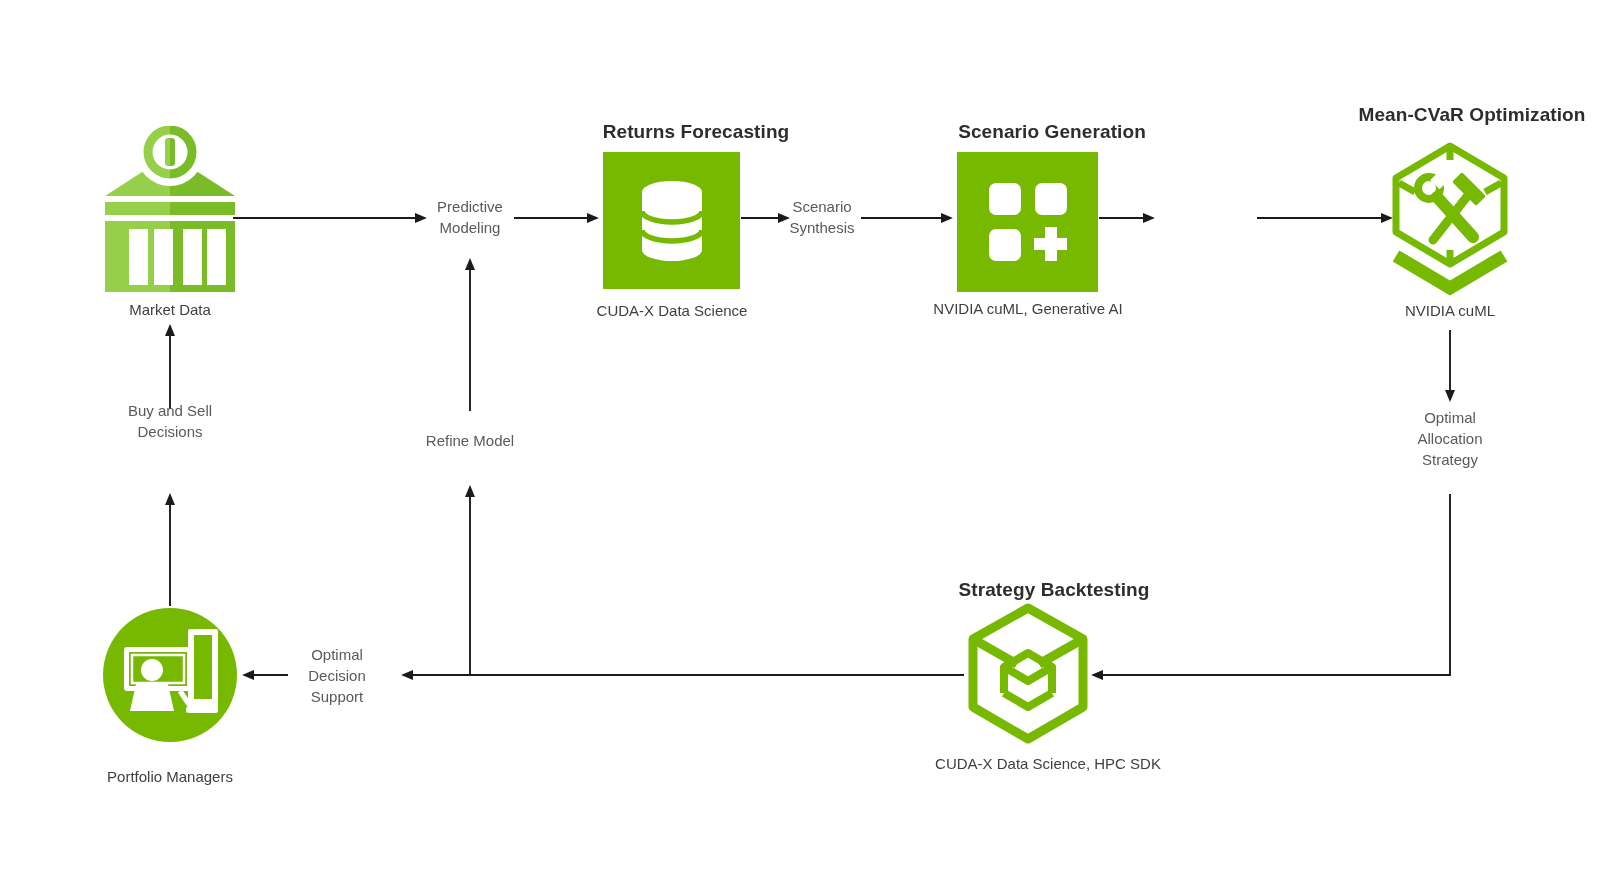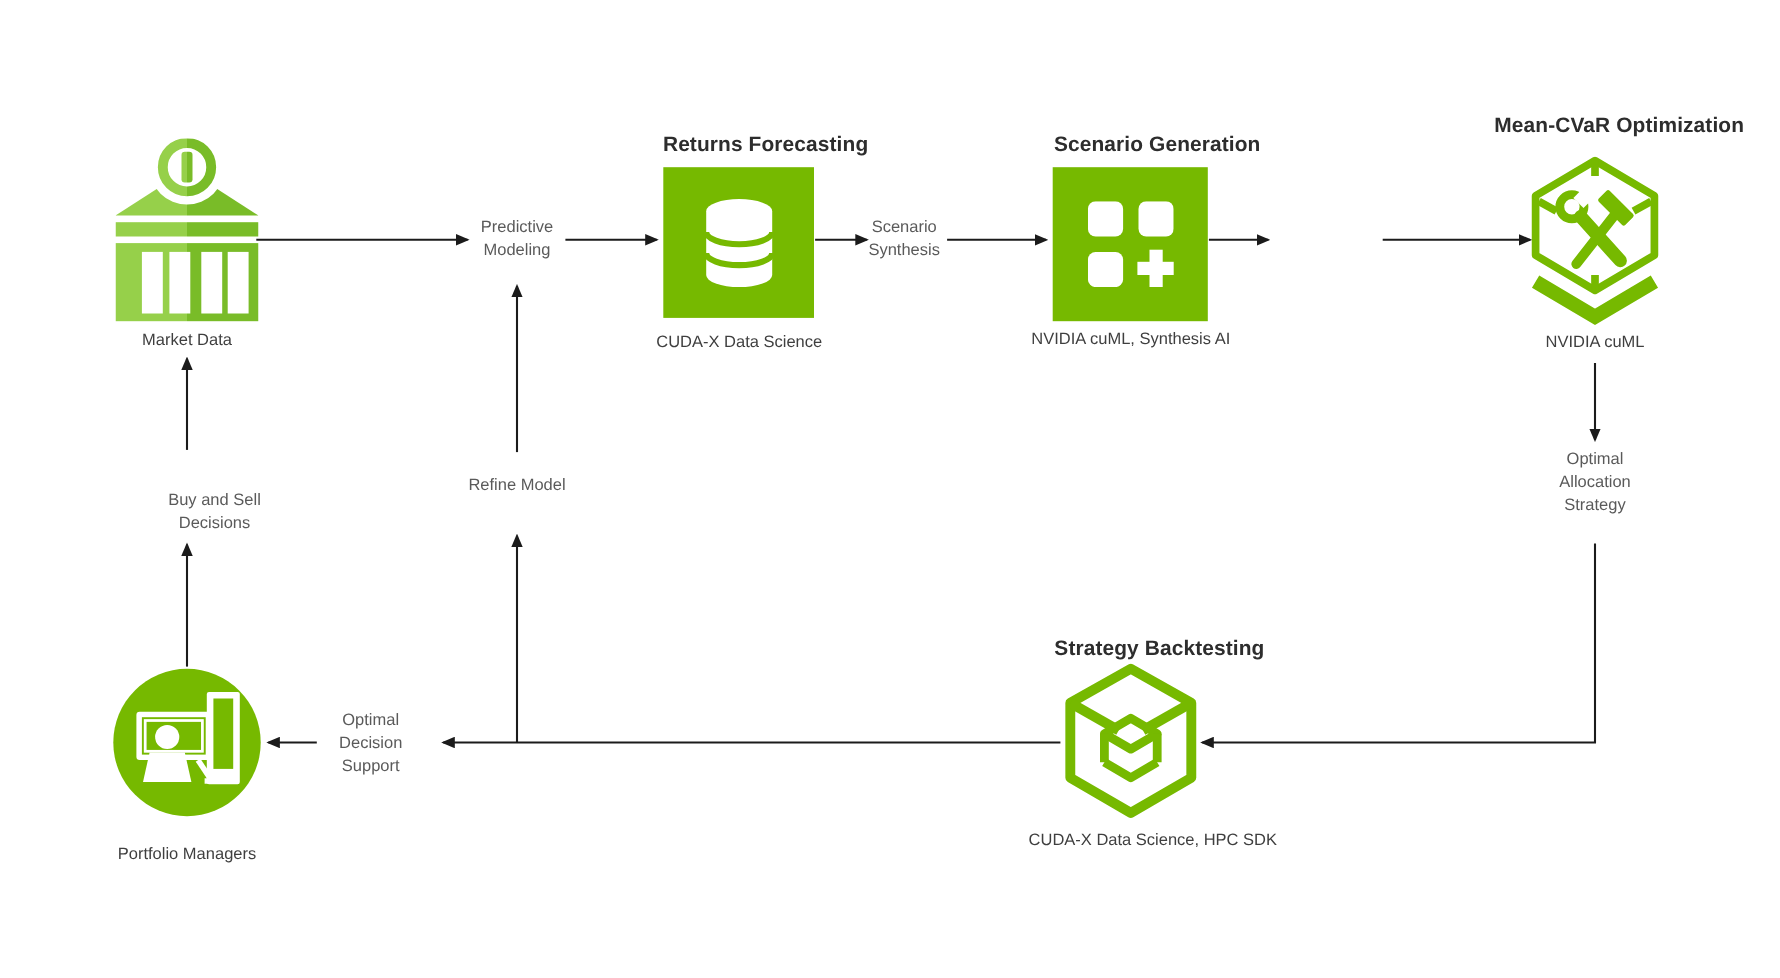--- a/index.html
+++ b/index.html
@@ -93,21 +93,21 @@
   <div class="node-title" style="left:1028px; top:121px;">Scenario Generation</div>
   <div class="green-box" style="left:957px; top:152px; width:141px; height:140px;">
     <svg width="78" height="78" viewBox="0 0 78 78">
       <rect x="0" y="0" width="32" height="32" rx="7" fill="#ffffff"></rect>
       <rect x="46" y="0" width="32" height="32" rx="7" fill="#ffffff"></rect>
       <rect x="0" y="46" width="32" height="32" rx="7" fill="#ffffff"></rect>
       <rect x="56" y="44" width="12" height="34" fill="#ffffff"></rect>
       <rect x="45" y="55" width="34" height="12" fill="#ffffff"></rect>
     </svg>
   </div>
-  <div class="node-label" style="left:1028px; top:300px;">NVIDIA cuML, Synthesis AI</div>
+  <div class="node-label" style="left:1028px; top:300px;">NVIDIA cuML, Generative AI</div>
 
   <div class="node-title" style="left:1448px; top:104px;text-align:right;">Mean-CVaR Optimization</div>
   <div class="abs" style="left:1385px; top:142px;">
     <svg width="130" height="155" viewBox="0 0 130 155">
       <g stroke="var(--nvidia-green,#76B900)" stroke-width="7" fill="none" stroke-linejoin="round">
         <polygon points="65,4 119,36 119,90 65,122 11,90 11,36"></polygon>
         <line x1="65" y1="4" x2="65" y2="18"></line>
         <line x1="65" y1="108" x2="65" y2="122"></line>
         <line x1="14" y1="41" x2="30" y2="50"></line>
         <line x1="116" y1="41" x2="100" y2="50"></line>
@@ -172,21 +172,21 @@
     <div>Allocation</div>
     <div>Strategy</div>
   </div>
 
   <div class="flow-label" style="left:337px; top:644px;">
     <div>Optimal</div>
     <div>Decision</div>
     <div>Support</div>
   </div>
 
-  <div class="flow-label" style="left:170px; top:444px;margin-left:25px;">
+  <div class="flow-label" style="left:170px; top:400px;">
     <div>Buy and Sell</div>
     <div>Decisions</div>
   </div>
 
   <div class="flow-label" style="left:470px; top:430px;">
     <div>Refine Model</div>
   </div>
 
 </div>
 

